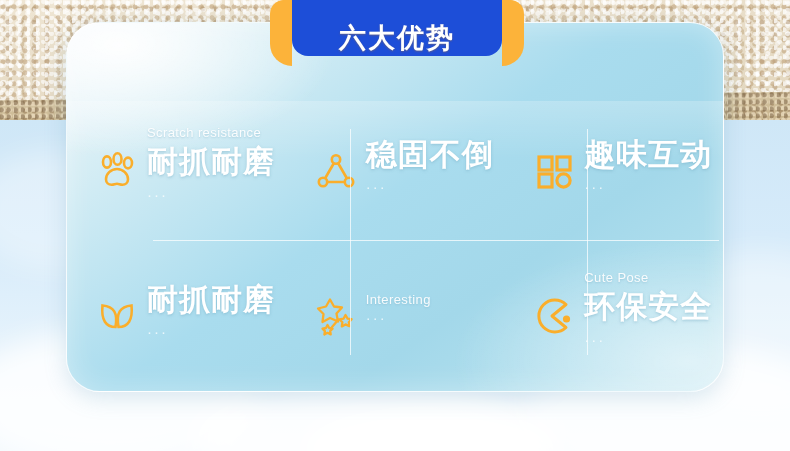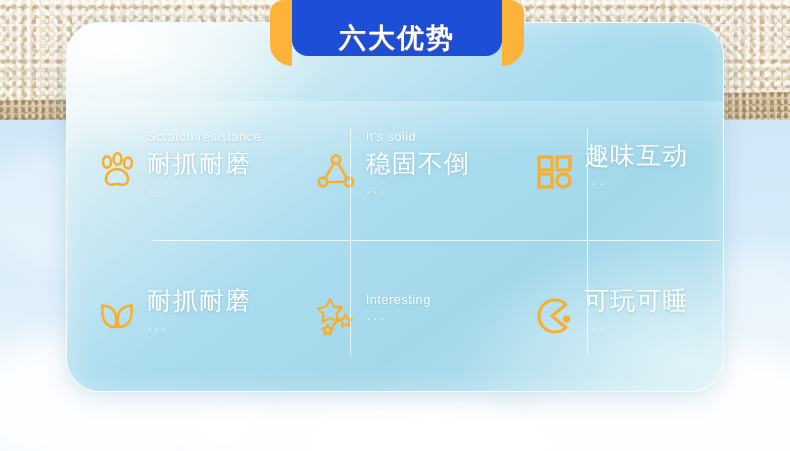--- a/index.html
+++ b/index.html
@@ -176,22 +176,22 @@
   .feat-en {
     color: rgba(255,255,255,.92);
     font-size: 13px;
     letter-spacing: .4px;
     line-height: 1.2;
     white-space: nowrap;
     text-shadow: 0 1px 2px rgba(120,170,195,.45);
   }
   .feat-zh {
     color: #ffffff;
-    font-size: 25px;
-    font-weight: normal;
+    font-size: 31px;
+    font-weight: bold;
     letter-spacing: 1px;
     line-height: 1.45;
     white-space: nowrap;
     text-shadow: 0 1px 3px rgba(110,165,190,.5);
   }
   .feat-dots {
     color: rgba(255,255,255,.75);
     font-size: 15px;
     letter-spacing: 2px;
     line-height: 1;
@@ -251,21 +251,20 @@
       <div class="cell">
         <div class="icon-box">
           <svg width="46" height="46" viewBox="0 0 46 46" fill="none" stroke="#FAAE2B" stroke-width="2.6" stroke-linejoin="round">
             <path d="M23 11.5 L36 34 L10 34 Z"></path>
             <circle cx="23" cy="11.5" r="4.2" fill="#A9DCEE"></circle>
             <circle cx="36" cy="34" r="4.2" fill="#A9DCEE"></circle>
             <circle cx="10" cy="34" r="4.2" fill="#A9DCEE"></circle>
           </svg>
         </div>
         <div class="texts">
-          <div class="feat-en">It's solid</div>
           <div class="feat-zh">稳固不倒</div>
           <div class="feat-dots">···</div>
         </div>
       </div>
 
       <div class="cell">
         <div class="icon-box">
           <svg width="46" height="46" viewBox="0 0 46 46" fill="none" stroke="#FAAE2B" stroke-width="3.2">
             <rect x="8" y="9" width="13" height="13"></rect>
             <rect x="26" y="9" width="13" height="13"></rect>
@@ -308,21 +307,22 @@
       </div>
 
       <div class="cell">
         <div class="icon-box">
           <svg width="46" height="46" viewBox="0 0 46 46" fill="none" stroke="#FAAE2B" stroke-width="3" stroke-linejoin="round">
             <path d="M35 11.5 A16 16 0 1 0 35 34.5 L21 23 Z"></path>
             <circle cx="35.5" cy="26" r="3.6" fill="#FAAE2B" stroke="none"></circle>
           </svg>
         </div>
         <div class="texts">
-          <div class="feat-zh">可玩可睡</div>
+          <div class="feat-en">Cute Pose</div>
+          <div class="feat-zh">环保安全</div>
           <div class="feat-dots">···</div>
         </div>
       </div>
 
     </div>
   </div>
 
   <div class="ribbon-wrap">
     <div class="ribbon-shadow-l"></div>
     <div class="ribbon-shadow-r"></div>

